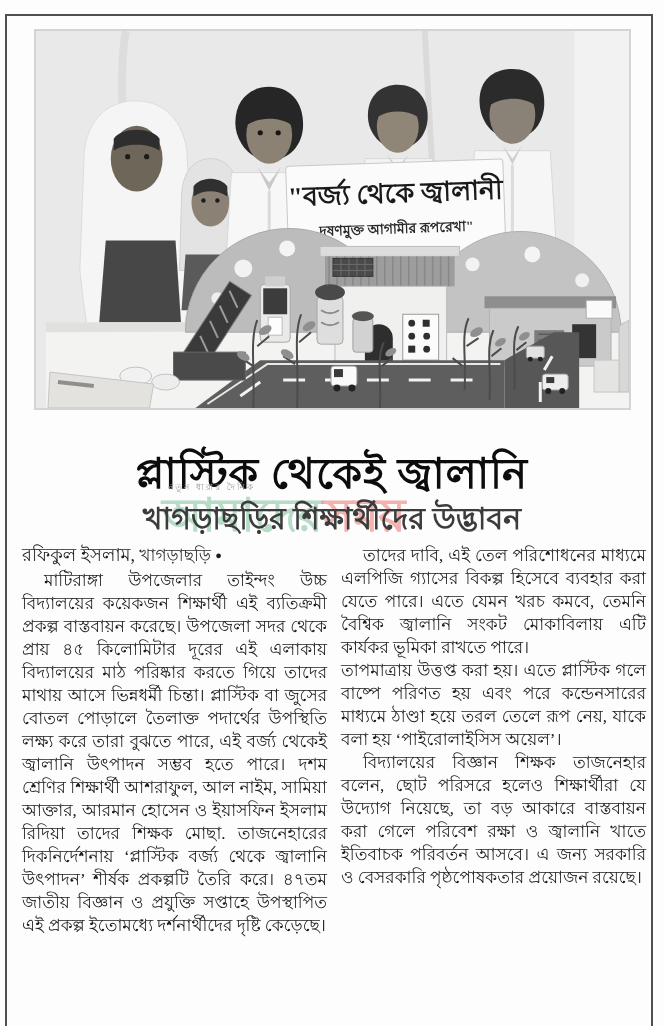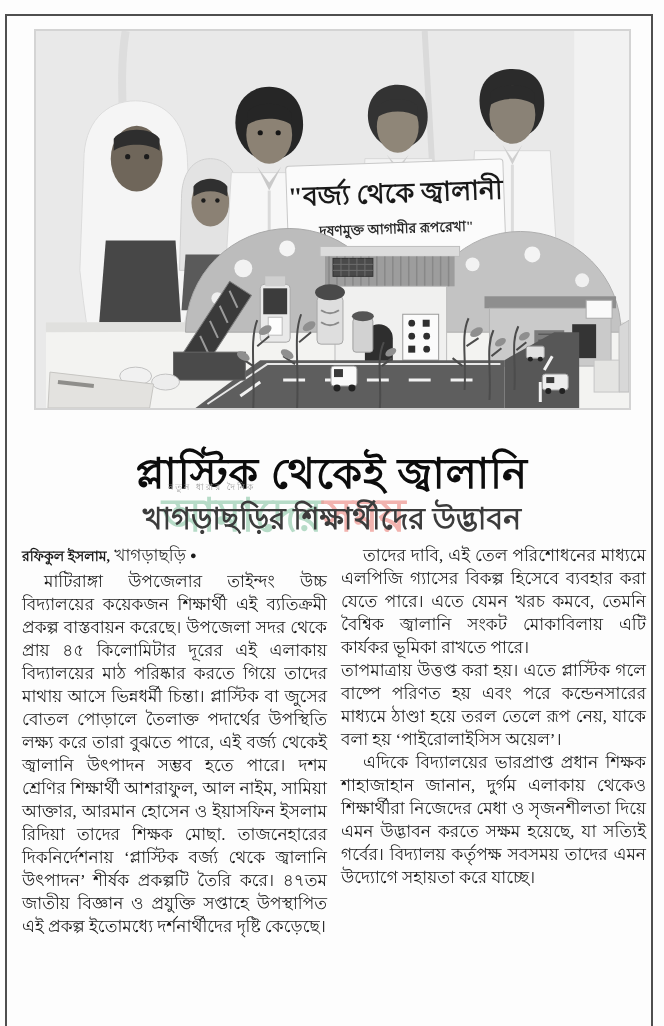--- a/index.html
+++ b/index.html
@@ -46,21 +46,21 @@
     white-space:nowrap;
   }
   
   .article{
     position:absolute;left:22px;top:544px;width:624px;
     display:flex;gap:14px;
     font-size:17px;line-height:23px;color:#1b1b1b;text-align:justify;
   }
   .col{flex:1 1 0;min-width:0;}
   .byline{margin:0 0 2px 0;text-align:left;}
-  .byline .reporter{font-weight:700;font-size:14px;}
+  .byline .reporter{font-weight:400;font-size:18px;}
   .byline .location{font-size:17px;color:#2a2a2a;}
   .byline .bullet{font-size:11px;vertical-align:2px;}
   .para{margin:0;}
   .para.indent{text-indent:22px;}
 </style>
 </head>
 <body>
 
 <div class="clip-border"></div>
 
@@ -263,16 +263,16 @@
       <span class="bullet">●</span>
     </p>
     <div>
         <p class="para indent">মাটিরাঙ্গা উপজেলার তাইন্দং উচ্চ বিদ্যালয়ের কয়েকজন শিক্ষার্থী এই ব্যতিক্রমী প্রকল্প বাস্তবায়ন করেছে। উপজেলা সদর থেকে প্রায় ৪৫ কিলোমিটার দূরের এই এলাকায় বিদ্যালয়ের মাঠ পরিষ্কার করতে গিয়ে তাদের মাথায় আসে ভিন্নধর্মী চিন্তা। প্লাস্টিক বা জুসের বোতল পোড়ালে তৈলাক্ত পদার্থের উপস্থিতি লক্ষ্য করে তারা বুঝতে পারে, এই বর্জ্য থেকেই জ্বালানি উৎপাদন সম্ভব হতে পারে। দশম শ্রেণির শিক্ষার্থী আশরাফুল, আল নাইম, সামিয়া আক্তার, আরমান হোসেন ও ইয়াসফিন ইসলাম রিদিয়া তাদের শিক্ষক মোছা. তাজনেহারের দিকনির্দেশনায় ‘প্লাস্টিক বর্জ্য থেকে জ্বালানি উৎপাদন’ শীর্ষক প্রকল্পটি তৈরি করে। ৪৭তম জাতীয় বিজ্ঞান ও প্রযুক্তি সপ্তাহে উপস্থাপিত এই প্রকল্প ইতোমধ্যে দর্শনার্থীদের দৃষ্টি কেড়েছে।</p>
       </div>
   </div>
   <div class="col">
     <div>
         <p class="para indent">তাদের দাবি, এই তেল পরিশোধনের মাধ্যমে এলপিজি গ্যাসের বিকল্প হিসেবে ব্যবহার করা যেতে পারে। এতে যেমন খরচ কমবে, তেমনি বৈশ্বিক জ্বালানি সংকট মোকাবিলায় এটি কার্যকর ভূমিকা রাখতে পারে।</p>
         <p class="para">তাপমাত্রায় উত্তপ্ত করা হয়। এতে প্লাস্টিক গলে বাষ্পে পরিণত হয় এবং পরে কন্ডেনসারের মাধ্যমে ঠাণ্ডা হয়ে তরল তেলে রূপ নেয়, যাকে বলা হয় ‘পাইরোলাইসিস অয়েল’।</p>
-        <p class="para indent">এদিকে বিদ্যালয়ের ভারপ্রাপ্ত প্রধান শিক্ষক শাহাজাহান জানান, দুর্গম এলাকায় থেকেও শিক্ষার্থীরা নিজেদের মেধা ও সৃজনশীলতা দিয়ে এমন উদ্ভাবন করতে সক্ষম হয়েছে, যা সত্যিই গর্বের। বিদ্যালয় কর্তৃপক্ষ সবসময় তাদের এমন উদ্যোগে সহায়তা করে যাচ্ছে।</p>
+        <p class="para indent">বিদ্যালয়ের বিজ্ঞান শিক্ষক তাজনেহার বলেন, ছোট পরিসরে হলেও শিক্ষার্থীরা যে উদ্যোগ নিয়েছে, তা বড় আকারে বাস্তবায়ন করা গেলে পরিবেশ রক্ষা ও জ্বালানি খাতে ইতিবাচক পরিবর্তন আসবে। এ জন্য সরকারি ও বেসরকারি পৃষ্ঠপোষকতার প্রয়োজন রয়েছে।</p>
       </div>
   </div>
 </div>
 
 </body></html>

